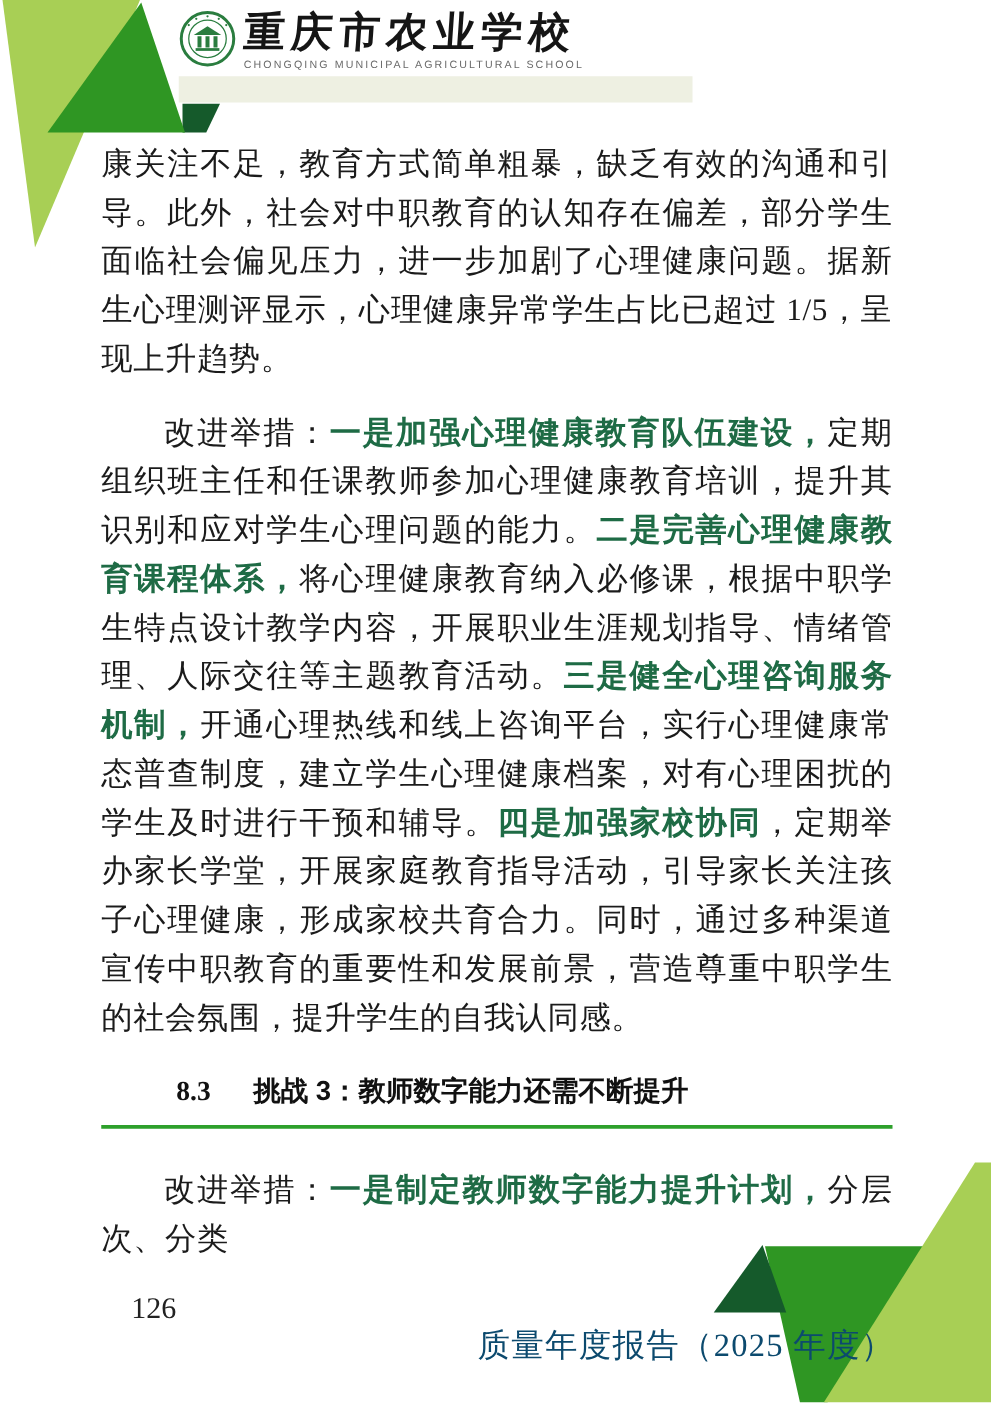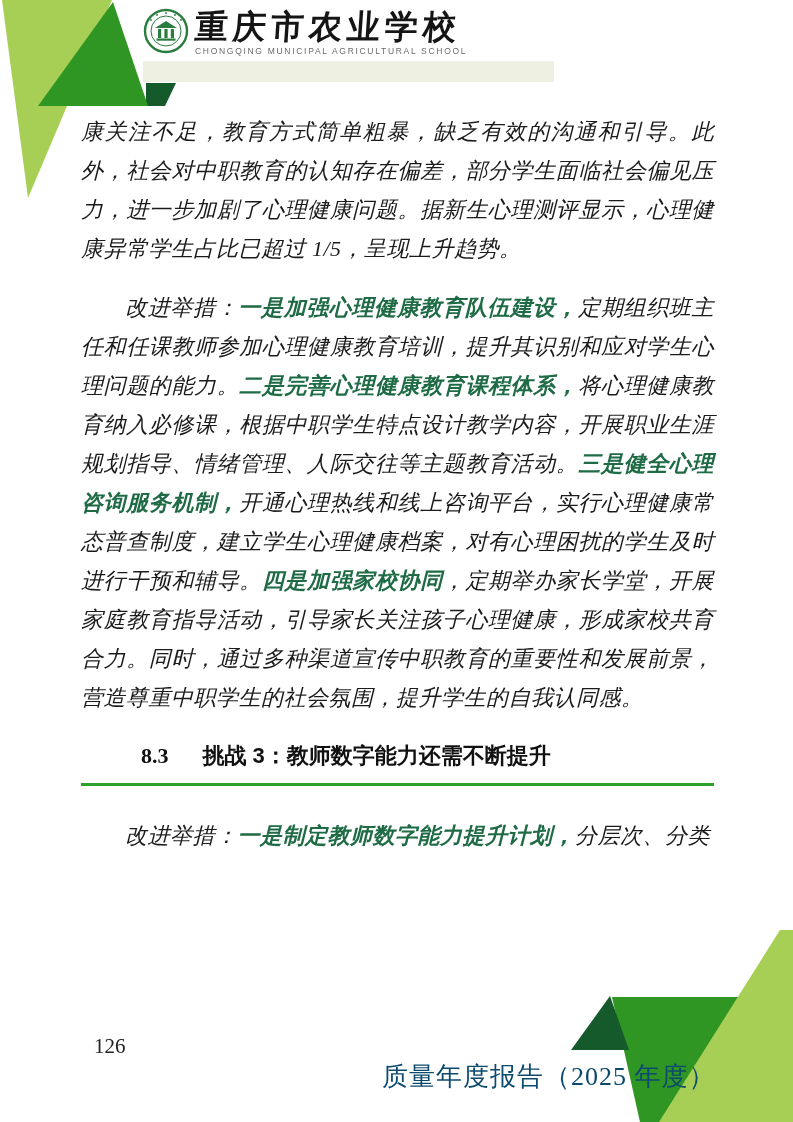--- a/index.html
+++ b/index.html
@@ -18,35 +18,35 @@
     font-family:"Liberation Serif",serif;font-weight:900;font-size:33px;line-height:34px;
     letter-spacing:5px;color:#151515;transform:skewX(-4deg);white-space:nowrap;
   }
   .school-en{
     font-family:"Liberation Sans",sans-serif;font-size:8.5px;letter-spacing:1.7px;
     color:#6a6a6a;margin-top:2px;white-space:nowrap;text-align:center;
   }
   
   .doc{position:absolute;left:81px;top:112px;width:633px;}
   .para{
-    margin:0;font-size:22px;line-height:39px;text-align:justify;text-justify:inter-ideograph;
-    letter-spacing:0.5px;color:#1b1b1b;font-style:italic;
+    margin:0;font-size:25px;line-height:39px;text-align:justify;text-justify:inter-ideograph;
+    letter-spacing:0.5px;color:#1b1b1b;
   }
   .para.indent{text-indent:2em;margin-top:20px;}
   .accent{color:var(--accent,#1e6b45);font-weight:bold;}
   .section-heading{
     margin-top:24px;margin-bottom:30px;padding:0 0 12px 60px;
     border-bottom:3px solid var(--rule,#2da02b);
     font-family:"Liberation Sans","DejaVu Sans",sans-serif;
     font-weight:bold;font-size:22px;line-height:30px;color:#111;
   }
   .heading-number{margin-right:34px;font-family:"Liberation Serif",serif;font-weight:bold;}
   
   .page-number{
-    position:absolute;left:94px;top:1034px;font-size:21px;color:#222;
+    position:absolute;left:105px;top:1034px;font-size:24px;color:#222;
     font-family:"Liberation Serif",serif;
   }
   .footer-title{
     position:absolute;left:382px;top:1059px;font-size:26px;color:#0c4a6e;
     font-family:Liberation Serif, serif;letter-spacing:1px;white-space:nowrap;
   }
 </style>
 </head>
 <body>
 

